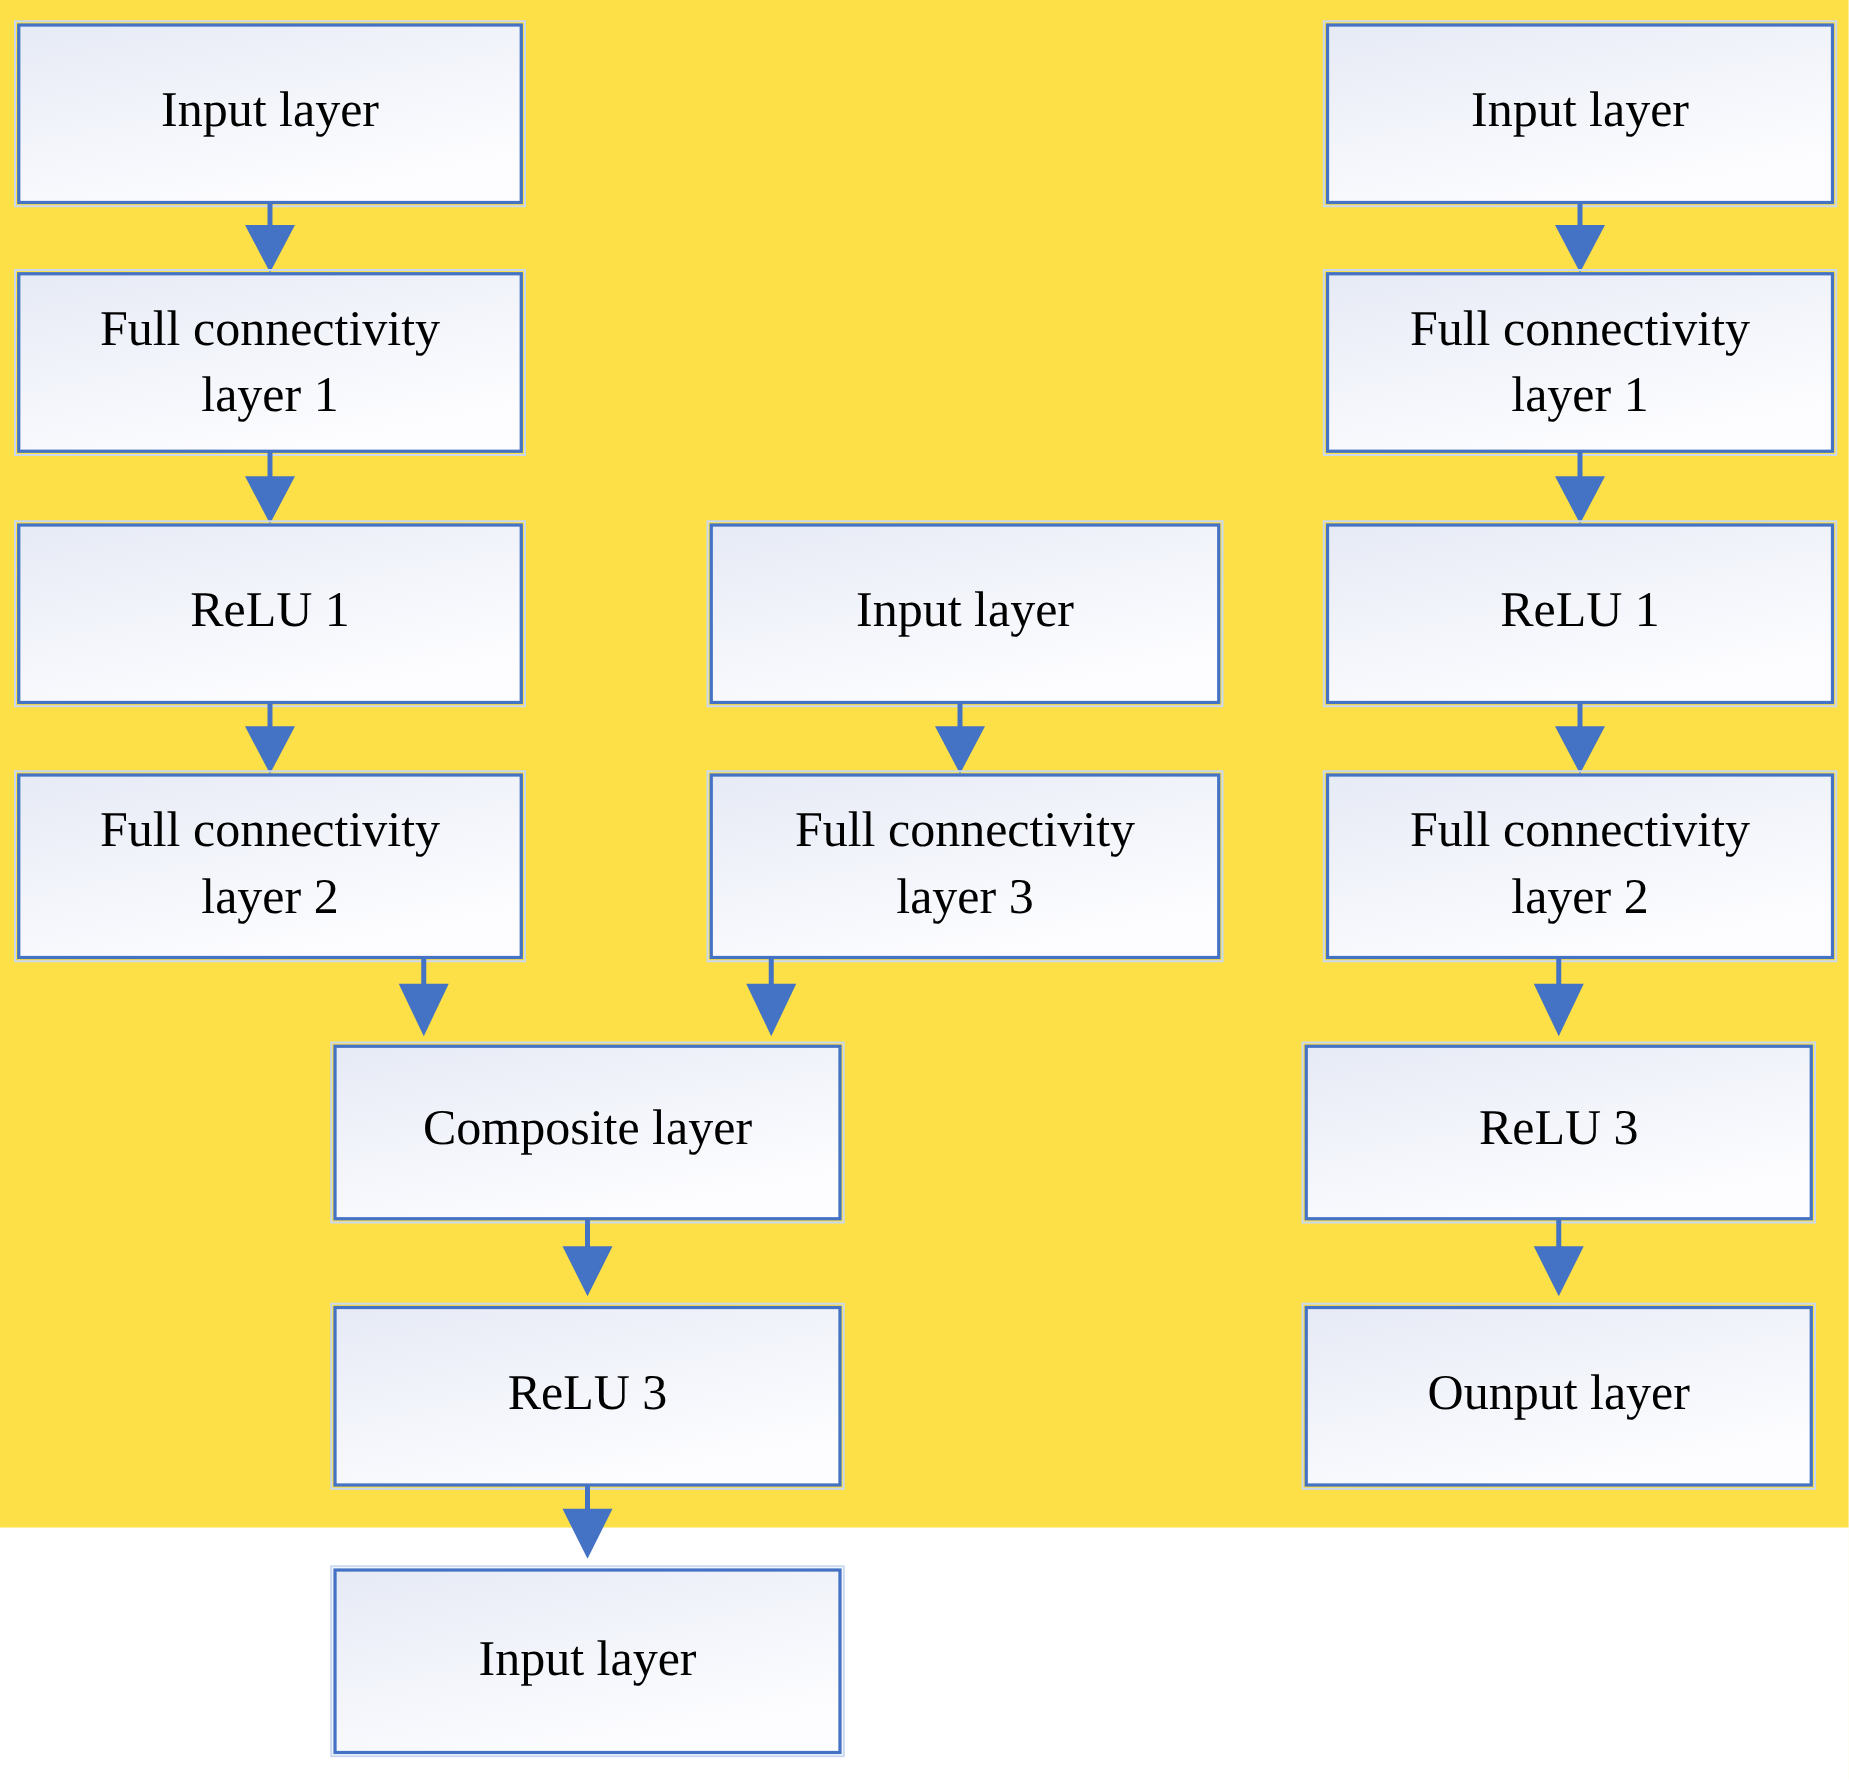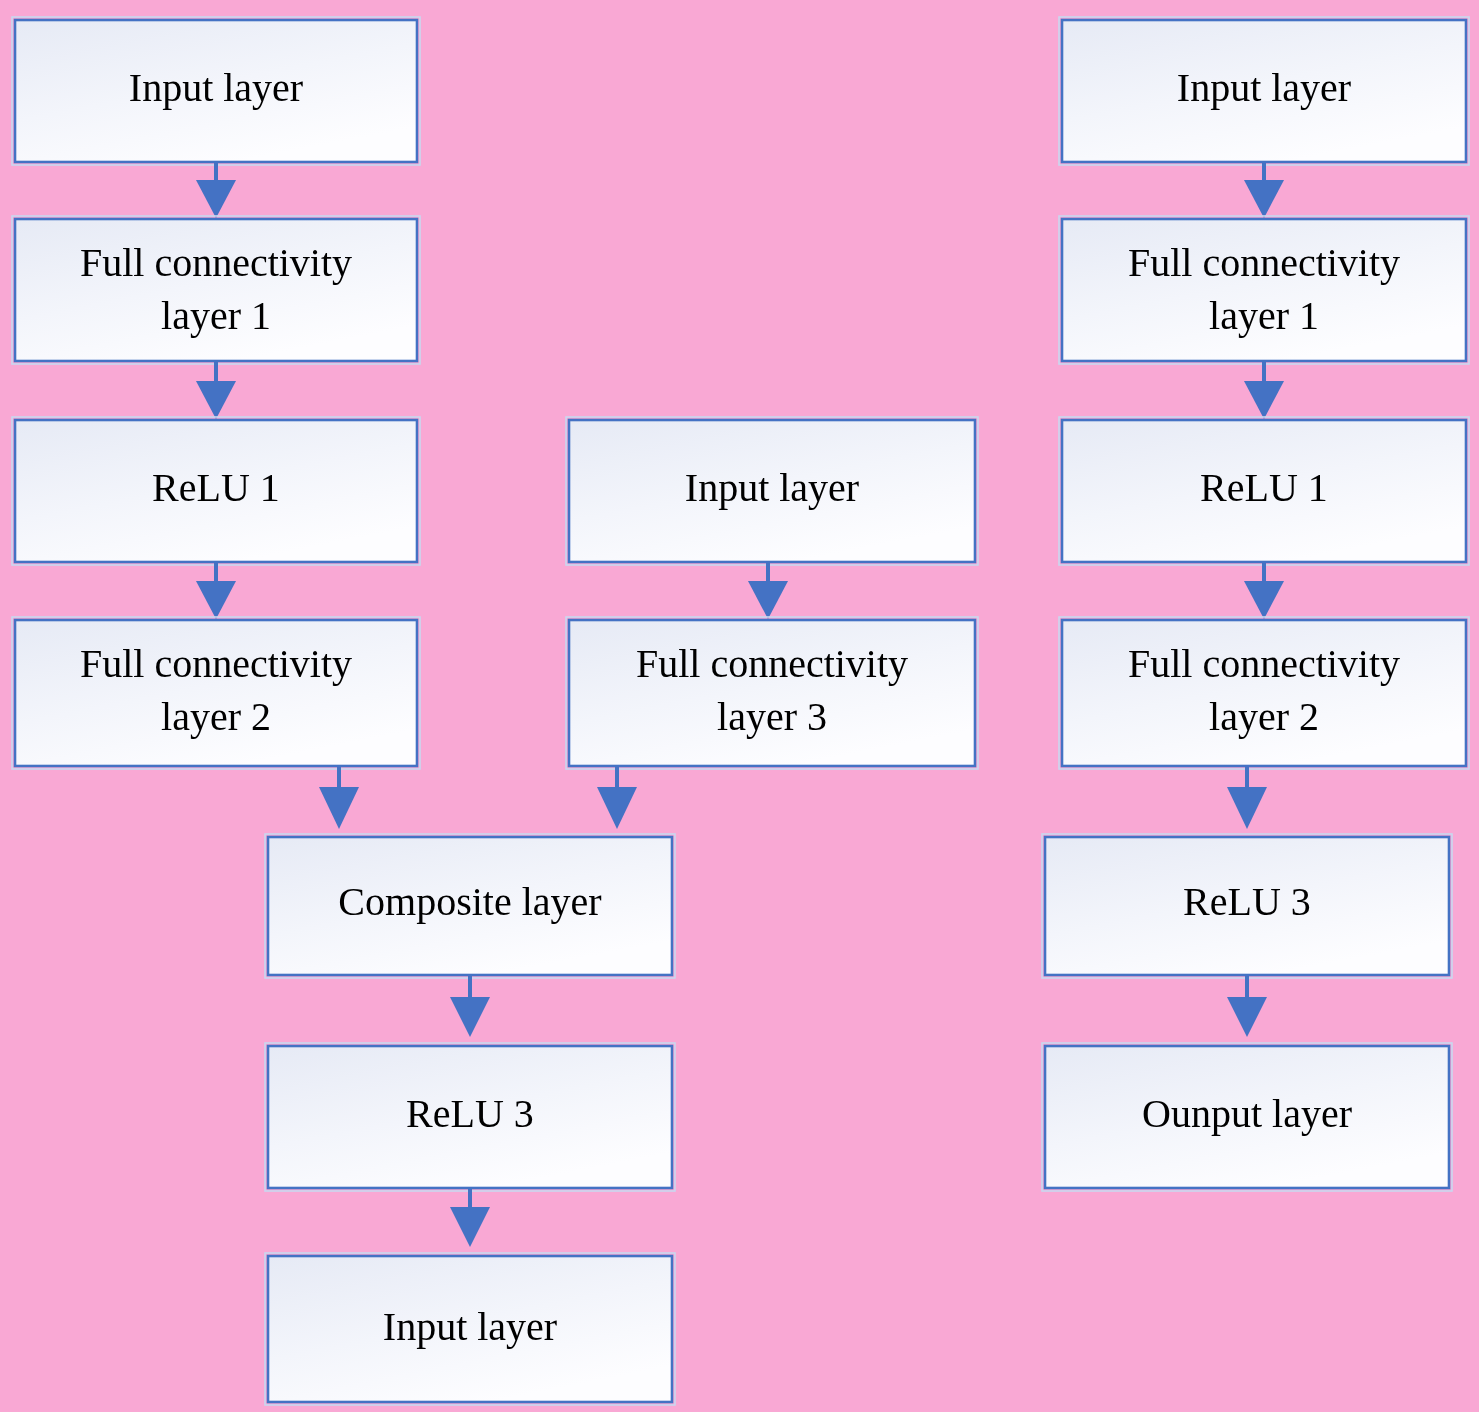--- a/index.html
+++ b/index.html
@@ -9,22 +9,22 @@
   }
   body {
     width: 1479px;
     height: 1426px;
     font-family: "Liberation Serif", "DejaVu Serif", serif;
     overflow: hidden;
   }
   #diagram-root {
     position: relative;
     width: 1479px;
-    height: 1412px;
-    background: #f9a8d4;
+    height: 1222px;
+    background: #fde047;
   }
   svg.diagram-canvas {
     display: block;
     width: 1479px;
     height: 1426px;
   }
   .node-box {
     fill: url(#boxGradient);
     stroke: #4472c4;
     stroke-width: 2.6;

